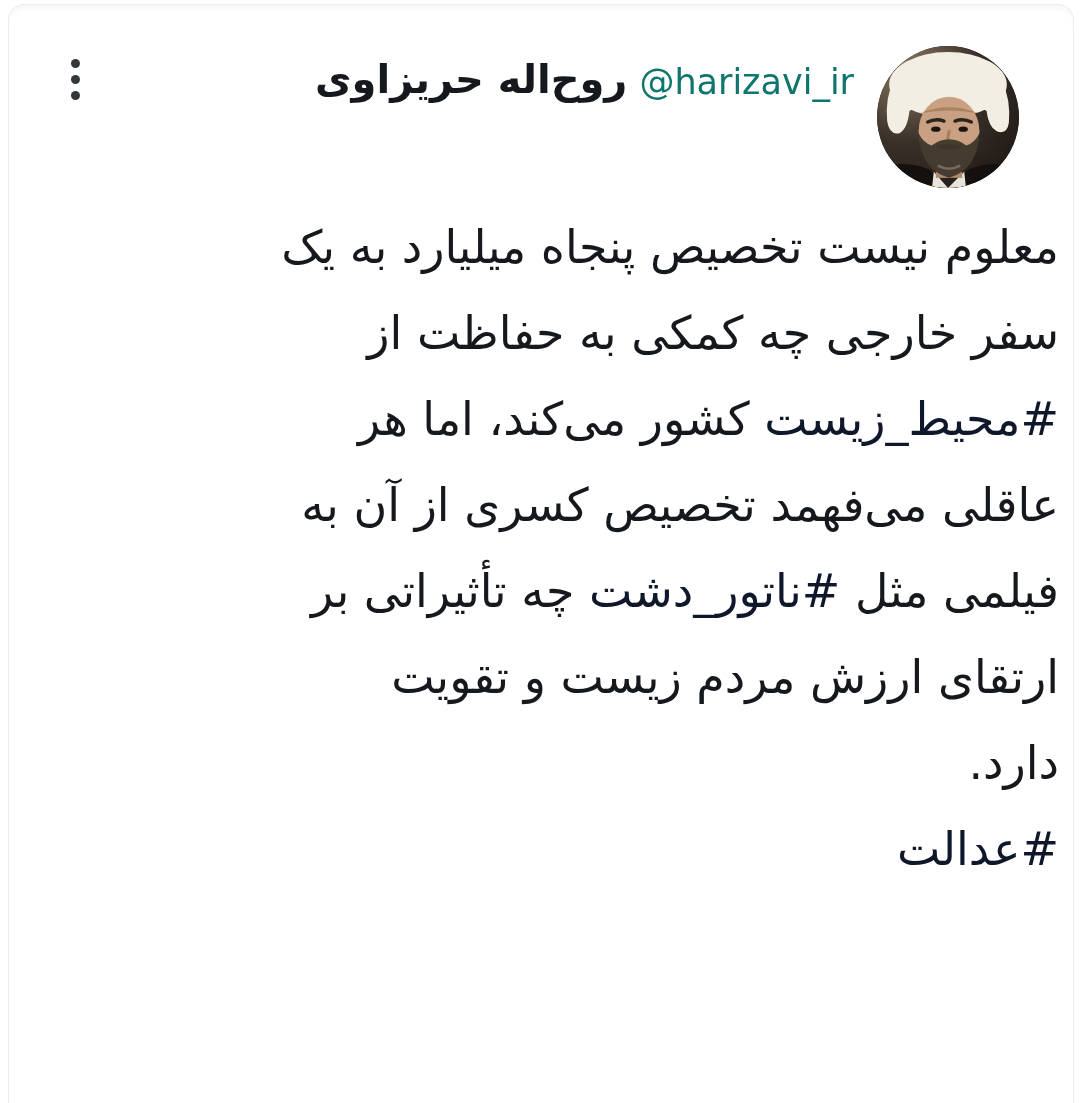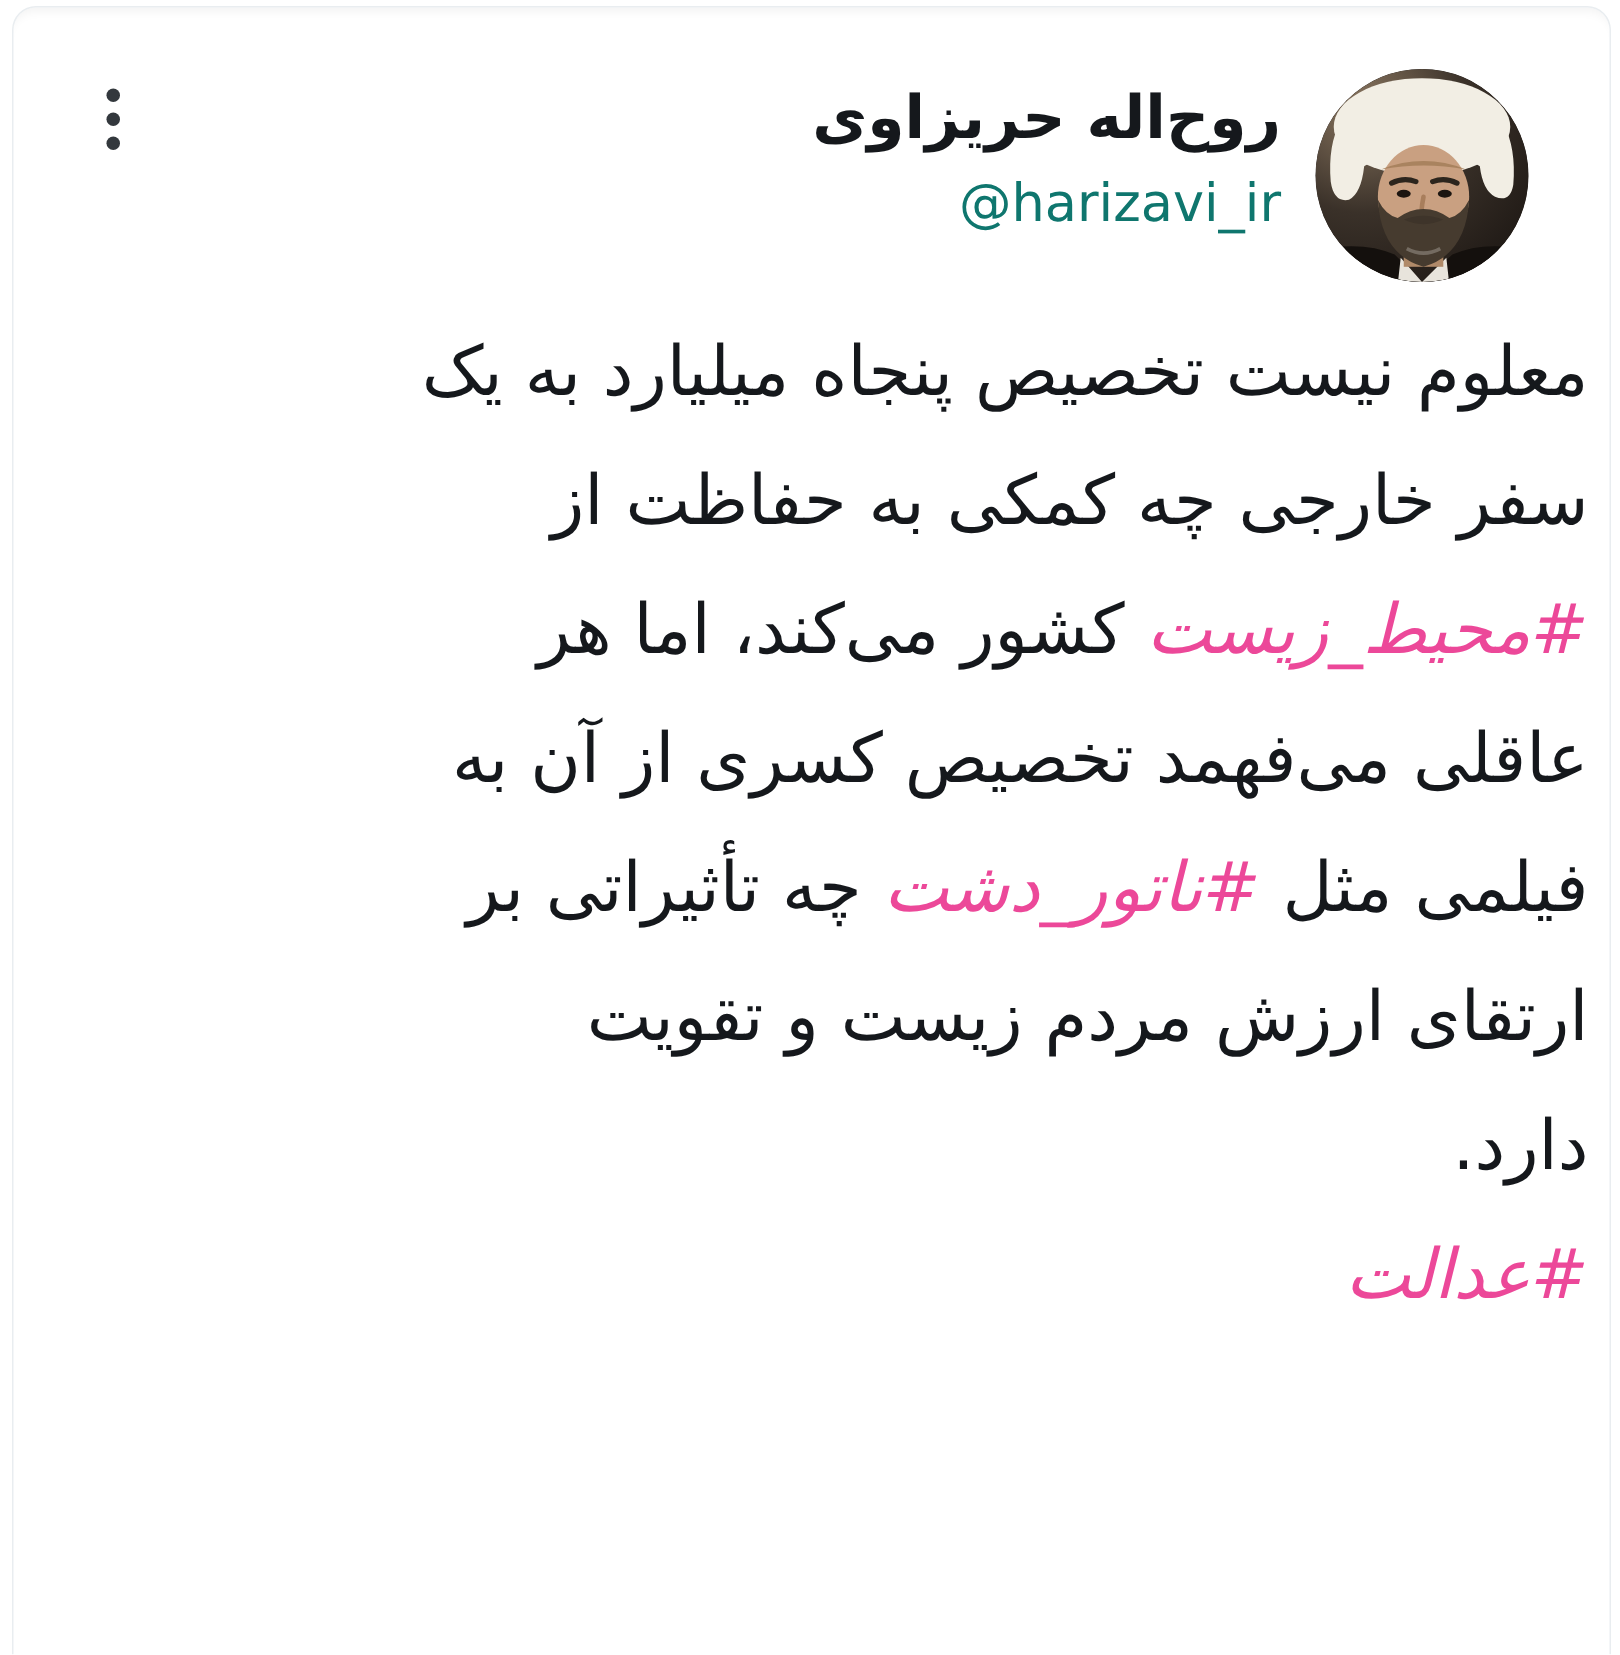--- a/index.html
+++ b/index.html
@@ -41,21 +41,21 @@
     width: 9px;
     height: 9px;
     border-radius: 50%;
     background: #33383d;
   }
   .user {
     position: absolute;
     right: 219px;
     top: 50px;
     display: flex;
-    flex-direction: column;
+    flex-direction: row;
     align-items: flex-end;
     gap: 12px;
   }
   .display-name {
     direction: rtl;
     font-size: 40px;
     font-weight: bold;
     line-height: 48px;
     color: #15181c;
     white-space: nowrap;
@@ -88,23 +88,22 @@
     text-align: right;
     font-size: 46px;
     line-height: 86px;
     color: #15181c;
   }
   .tweet-line {
     height: 86px;
     white-space: nowrap;
   }
   .hashtag {
-    color: #ec4899;
+    color: #0f172a;
     cursor: pointer;
-    font-style: italic;
   }
 </style>
 </head>
 <body>
 
 <div class="page">
   <div class="card">
 
     <div class="kebab" title="">
       <span class="dot"></span>

